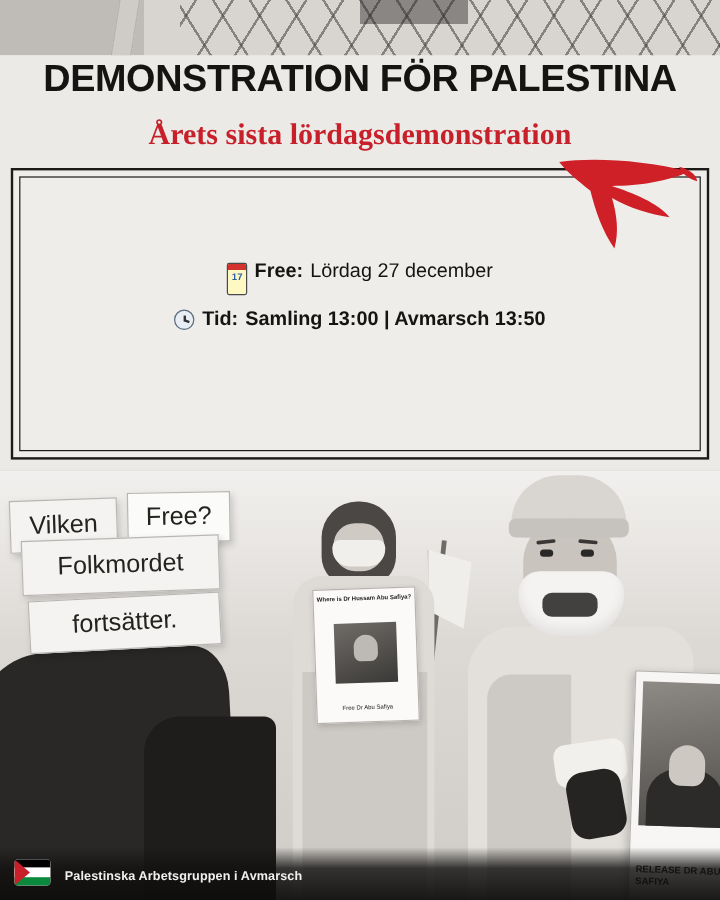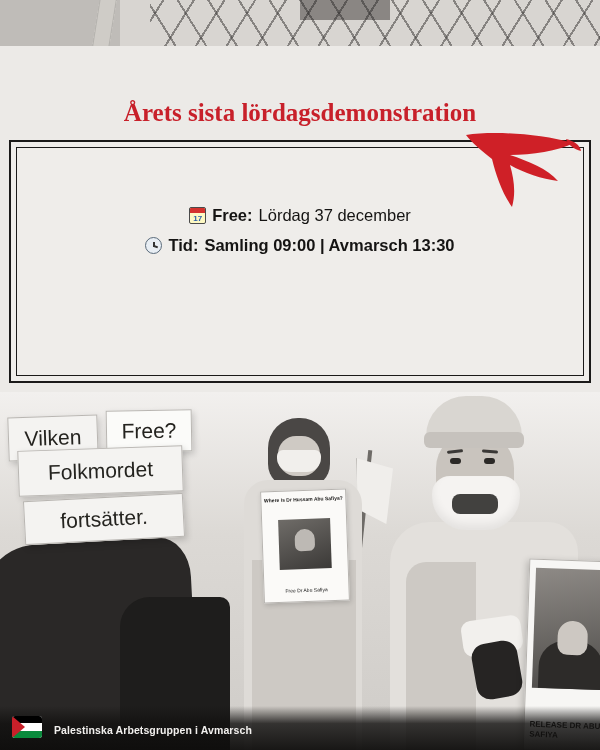--- a/index.html
+++ b/index.html
@@ -131,28 +131,29 @@
     display: flex;
     align-items: center;
     justify-content: center;
     gap: 6px;
     margin-bottom: 11px;
     font-size: 16.5px;
     color: #151413;
   }
   .cal-ico {
     display: inline-block;
-    width: 17px; height: 17px;
+    width: 17px; height: 27px;
     border: 1px solid #4a4a4a;
     border-radius: 2px;
     background: #fef9c3;
     position: relative;
     box-sizing: border-box;
     overflow: hidden;
     vertical-align: -3px;
+    margin-top: 13px;
   }
   .cal-ico .top {
     position: absolute;
     top: 0; left: 0; right: 0;
     height: 5px;
     background: #d4322d;
   }
   .cal-ico .num {
     position: absolute;
     top: 5px; left: 0; right: 0;
@@ -538,42 +539,43 @@
 
 <div class="poster">
 
   <div class="top-texture">
     <div class="grey1"></div>
     <div class="grey2"></div>
     <div class="net"></div>
     <div class="pole"></div>
   </div>
 
+  <div class="headline">DEMONSTRATION FÖR PALESTINA</div>
   <div class="subheadline">Årets sista lördagsdemonstration</div>
 
   <div class="info-box"></div>
 
   <svg class="brush" viewBox="0 0 120 80">
     <path d="M4 6 C 30 2, 74 4, 112 14 C 96 22, 70 26, 48 26 C 66 32, 86 40, 96 52 C 80 50, 62 44, 48 36 C 52 50, 54 64, 50 78 C 40 64, 34 46, 30 30 C 20 22, 10 14, 4 6 Z" fill="#cf2027"></path>
     <path d="M104 10 C 112 12, 118 16, 119 22 C 112 20, 106 16, 104 10 Z" fill="#cf2027"></path>
   </svg>
 
   <div class="info-rows">
     <div class="row">
       <span class="cal-ico">
         <span class="top"></span>
         <span class="num">17</span>
       </span>
       <b>Free:</b>
-      <span>Lördag 37 december</span>
+      <span>Lördag 27 december</span>
     </div>
     <div class="row">
       <span class="clock-ico"></span>
       <b>Tid:</b>
-      <b>Samling 09:00 | Avmarsch 13:30</b>
+      <b>Samling 13:00 | Avmarsch 13:50</b>
     </div>
   </div>
 
   <div class="photo">
     <div class="ph-bg"></div>
 
     <div class="arm-grey"></div>
     <div class="coat-left"></div>
     <div class="coat-left2"></div>
 

